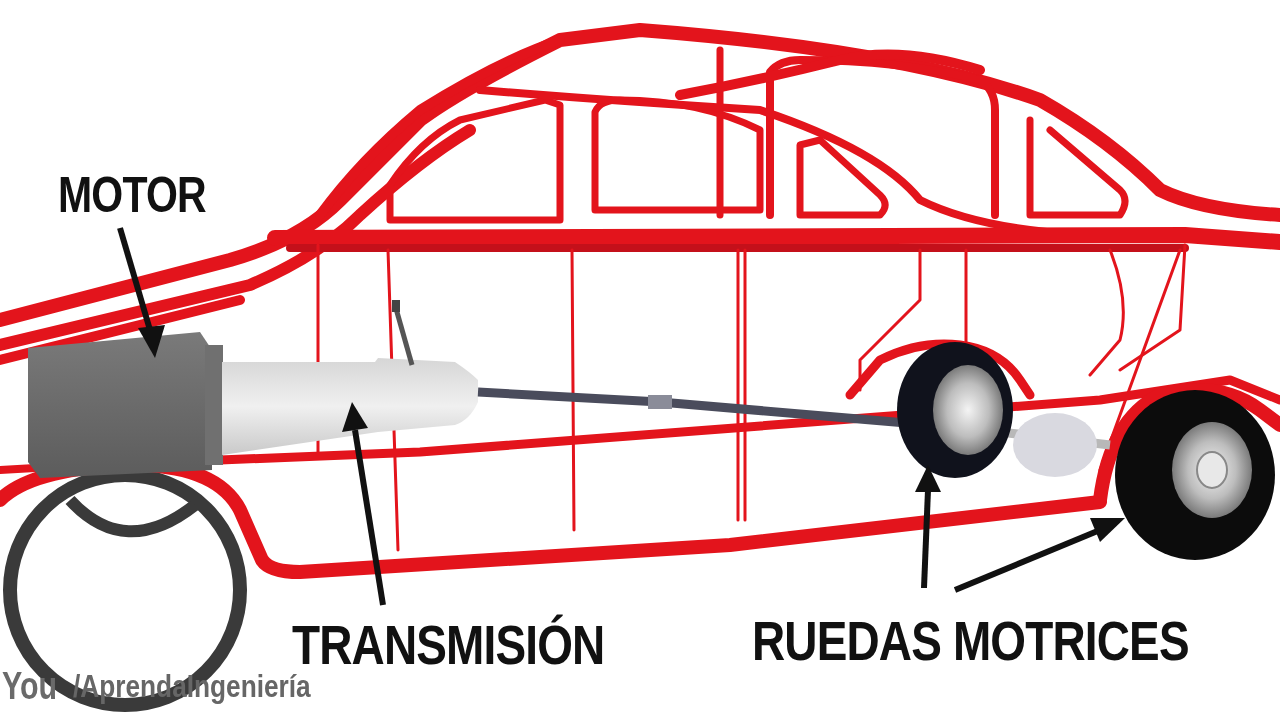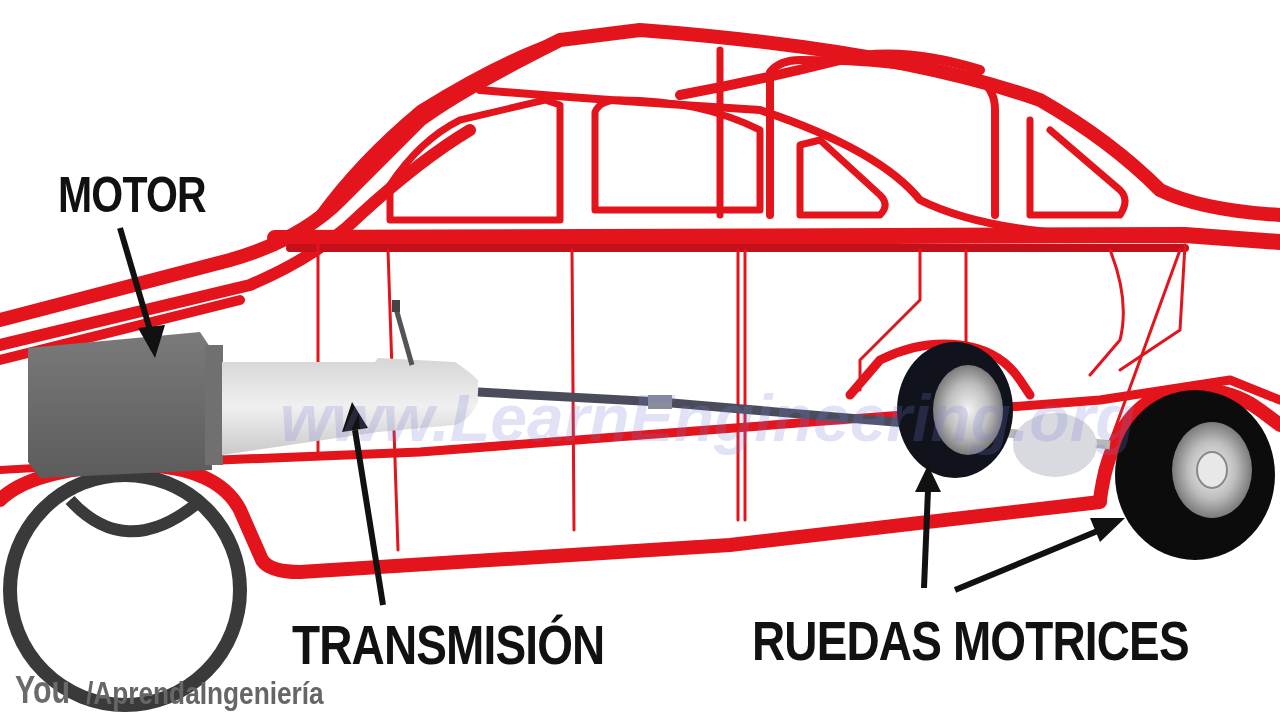--- a/index.html
+++ b/index.html
@@ -7,21 +7,21 @@
          font-family:"Liberation Sans", sans-serif; }
   #stage { position:absolute; left:0; top:0; width:1280px; height:720px; }
   .label { position:absolute; font-family:"Liberation Sans", sans-serif; font-weight:bold;
            color:#111; letter-spacing:-1px; transform:scaleX(0.82); transform-origin:left top;
            white-space:nowrap; }
   #lbl-motor { left:58px; top:166px; font-size:50px; }
   #lbl-trans { left:292px; top:612px; font-size:56px; }
   #lbl-ruedas { left:752px; top:608px; font-size:56px; }
   .watermark { position:absolute; left:280px; top:380px; font-size:66px; font-style:italic;
                font-weight:bold; color:rgba(120,125,210,0.22); white-space:nowrap; }
-  .yt { position:absolute; left:15px; top:660px; height:52px; display:flex; align-items:flex-end; }
+  .yt { position:absolute; left:2px; top:660px; height:52px; display:flex; align-items:center; }
   .yt-you { font-size:38px; font-weight:bold; color:#6a6a6a; transform:scaleX(0.8); transform-origin:left center; margin-right:-6px; }
   .yt-tube { background:#e06070; color:#fff; font-size:38px; font-weight:bold; border-radius:10px;
              padding:0 6px; height:48px; line-height:48px; margin-left:0; opacity:0.9; }
   .yt-handle { font-size:32px; font-weight:bold; color:#666; margin-left:8px; transform:scaleX(0.82); transform-origin:left center; }
 </style>
 </head>
 <body>
 
 <div id="stage">
 <svg width="1280" height="720" viewBox="0 0 1280 720">
@@ -120,21 +120,20 @@
     <polygon points="138,328 165,325 155,358" stroke="none"></polygon>
     <line x1="383" y1="605" x2="355" y2="430"></line>
     <polygon points="342,432 368,428 352,402" stroke="none"></polygon>
     <line x1="924" y1="588" x2="928" y2="490"></line>
     <polygon points="915,492 941,492 928,465" stroke="none"></polygon>
     <line x1="955" y1="590" x2="1100" y2="530"></line>
     <polygon points="1090,518 1100,542 1125,518" stroke="none"></polygon>
   </g>
 </svg>
 
-<div class="watermark">www.LearnEngineering.org</div>
 
 <div id="lbl-motor" class="label">MOTOR</div>
 <div id="lbl-trans" class="label">TRANSMISIÓN</div>
 <div id="lbl-ruedas" class="label">RUEDAS MOTRICES</div>
 
 <div class="yt">
   <span class="yt-you">You</span>
   <span class="yt-handle">/AprendaIngeniería</span>
 </div>
 </div>

